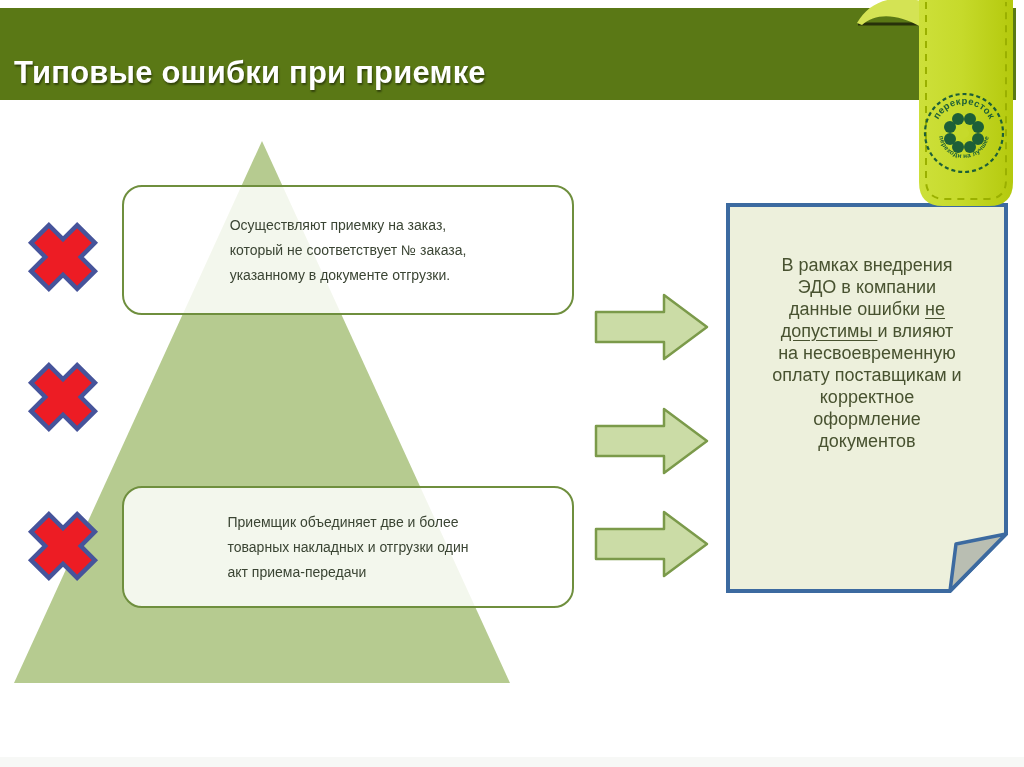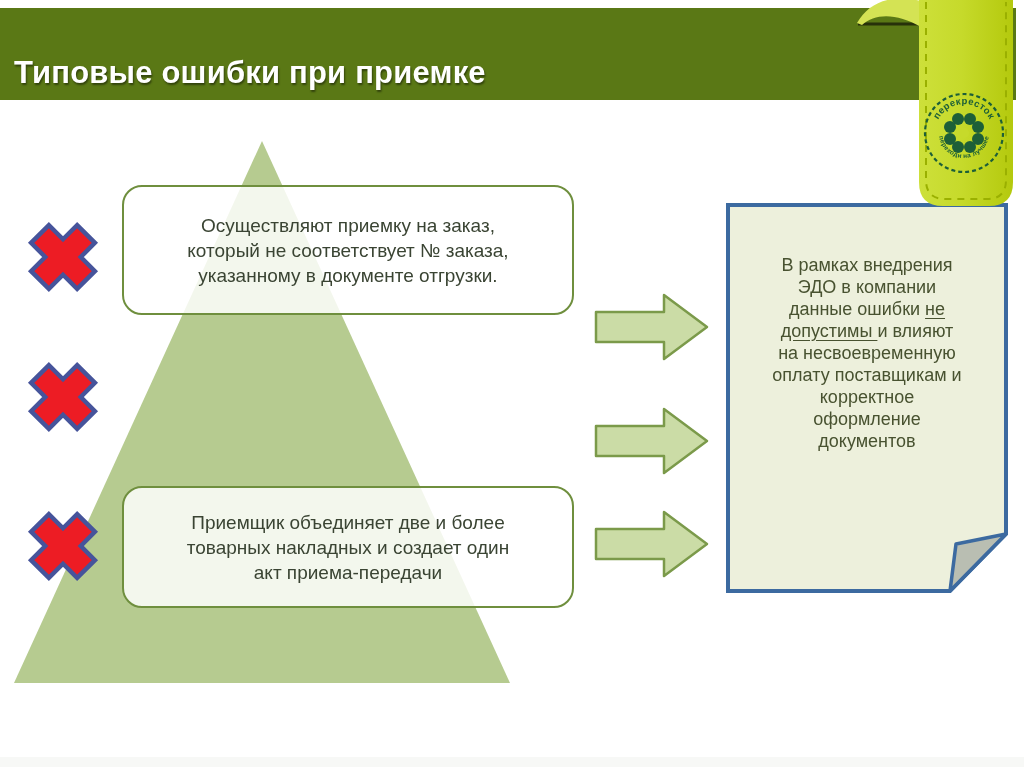--- a/index.html
+++ b/index.html
@@ -10,21 +10,21 @@
   .slide-title{position:absolute;left:14px;top:8px;height:92px;display:flex;align-items:center;
                color:#ffffff;font-size:31px;font-weight:bold;letter-spacing:.2px;
                text-shadow:1px 2px 2px rgba(0,0,0,.45);margin-top:19px;}
   
   .pyramid{position:absolute;left:14px;top:141px;width:496px;height:542px;background:#b6cb90;
            -webkit-clip-path:polygon(50% 0,100% 100%,0 100%);clip-path:polygon(50% 0,100% 100%,0 100%);}
   
   .err-box{position:absolute;left:122px;width:452px;background:rgba(255,255,255,.84);
            border:2px solid #6f8f3e;border-radius:20px;display:flex;align-items:center;justify-content:center;
            box-sizing:border-box;padding:6px 14px;}
-  .err-box .box-text{white-space:pre-line;text-align:center;color:#3a4433;font-size:19px;line-height:25px;}
+  .err-box .box-text{white-space:pre-line;text-align:left;color:#3a4433;font-size:14px;line-height:25px;}
   .box-1{top:185px;height:130px;}
   .box-2{top:333px;height:130px;}
   .box-3{top:486px;height:122px;}
   
   .cross{position:absolute;left:26px;width:74px;height:74px;}
   .cross-1{top:220px;} .cross-2{top:360px;} .cross-3{top:509px;}
   
   .arrow{position:absolute;left:594px;width:116px;height:70px;}
   .arrow-1{top:292px;} .arrow-2{top:406px;} .arrow-3{top:509px;}
   
@@ -46,21 +46,21 @@
 
   <div class="pyramid"></div>
 
   <div class="err-box box-1">
     <span class="box-text">Осуществляют приемку на заказ,
 который не соответствует  № заказа,
 указанному в документе отгрузки.</span>
   </div>
   <div class="err-box box-3">
     <span class="box-text">Приемщик объединяет две и более
-товарных накладных и создает один
+товарных накладных и отгрузки один
 акт приема-передачи</span>
   </div>
 
   <svg class="cross cross-1" viewBox="0 0 100 100">
     <g transform="rotate(45 50 50)">
       <polygon points="33,6 67,6 67,33 94,33 94,67 67,67 67,94 33,94 33,67 6,67 6,33 33,33" fill="#ed1c24" stroke="#46549b" stroke-width="6" stroke-linejoin="miter"></polygon>
     </g>
   </svg>
   <svg class="cross cross-2" viewBox="0 0 100 100">
     <g transform="rotate(45 50 50)">

